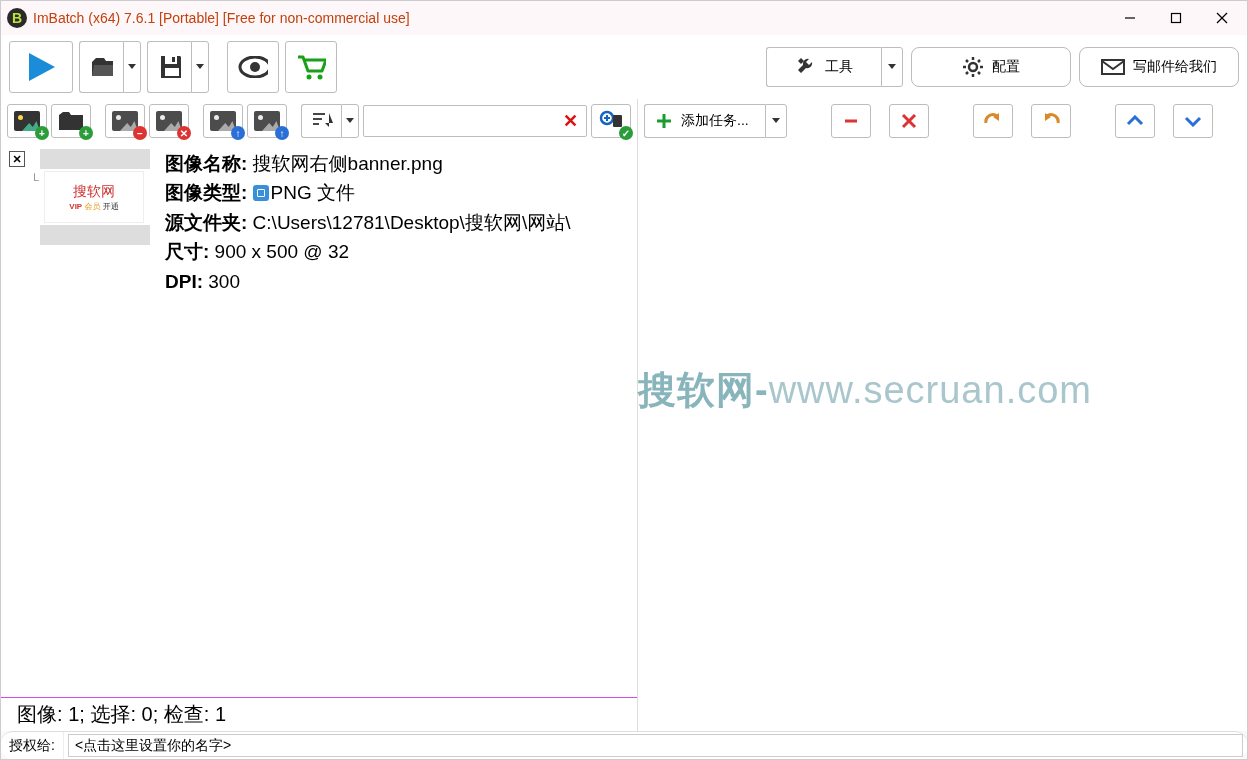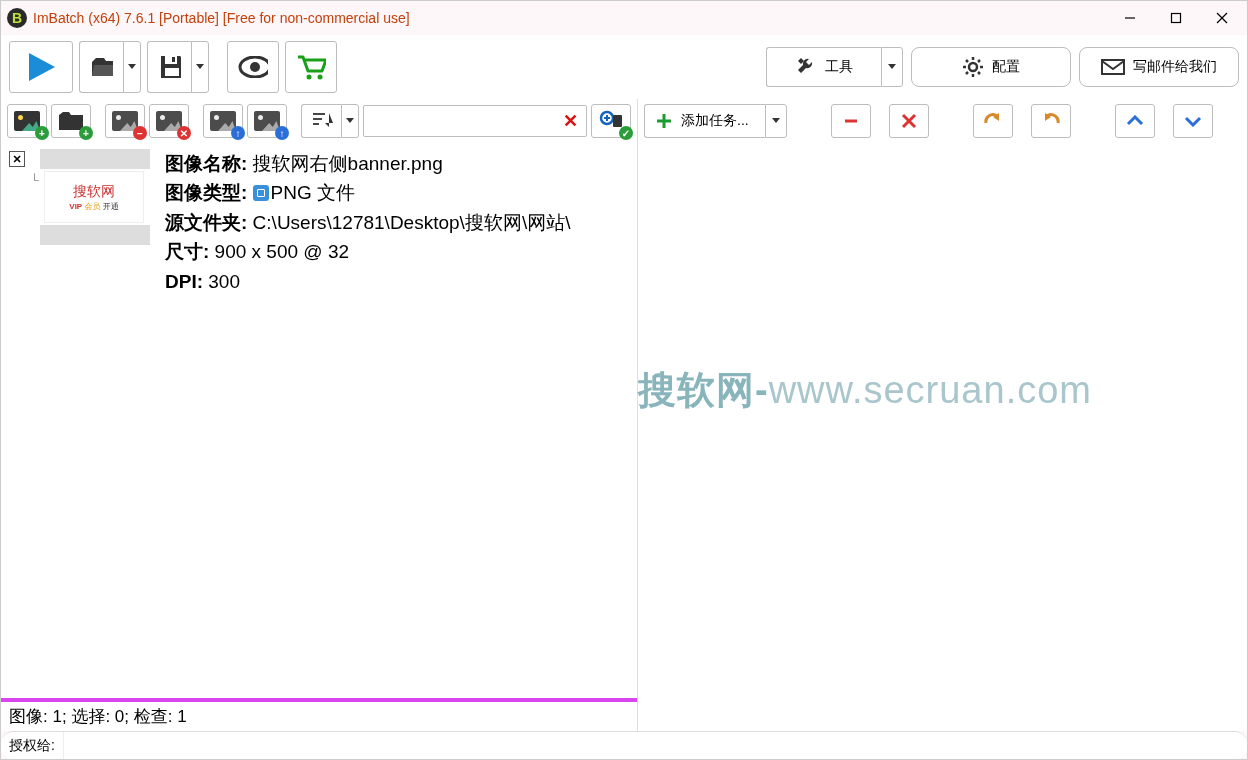--- a/index.html
+++ b/index.html
@@ -52,21 +52,21 @@
   .thumb-col { width:120px; display:flex; flex-direction:column; align-items:center;}
   .thumb-top { width:110px; height:20px; background:#ddd; }
   .thumb-main { width:100px; height:52px; background:#fff; border:1px solid #eee; margin-top:2px; display:flex; flex-direction:column; align-items:center; justify-content:center; font-size:9px; }
   .thumb-bottom { width:110px; height:20px; background:#ddd; margin-top:2px;}
   .tree-connector { color:#888; font-size:12px; padding-top:4px; width:14px; margin-left:-16px;}
   .info-col { flex:1; line-height:1.55; font-size:19px;}
   .info-col .label { font-weight:bold; }
   .file-type-icon { display:inline-block; width:16px; height:16px; border-radius:3px; background:#3a90d8; vertical-align:middle; margin-right:2px; position:relative; top:-1px;}
   .file-type-icon::after{content:"";position:absolute;width:6px;height:6px;border:1px solid #fff;border-radius:1px;top:4px;left:4px;}
 
-  .stats-line { padding:3px 8px; font-size:17px; border-top:4px solid #d946ef;}
+  .stats-line { padding:3px 16px; font-size:20px; border-top:1px solid #d946ef;}
 
   .right-pane { flex:1; position:relative; background:#fff; }
   .watermark { position:absolute; top:180px; left:0; right:0; text-align:left; font-size:38px; font-weight:700; color:#88b4bb; letter-spacing:1px; white-space:nowrap; font-family:"Microsoft YaHei",sans-serif;margin-top:42px;}
   .watermark .thin { font-weight:400; color:#a8c6cc; }
 
   
   .footer { height:28px; border-top:1px solid #ddd; background:#fff; display:flex; align-items:stretch; font-size:14px;border-radius:12px;}
   .footer .cell { display:flex; align-items:center; padding:0 8px; border-right:1px solid #eee;}
   .footer .input-cell { flex:1; border:1px solid #ccc; margin:2px 4px; display:flex; align-items:center; padding:0 6px; color:#000;}
   .footer .ver-cell { padding:0 10px; display:flex; align-items:center; gap:6px;}
@@ -348,15 +348,18 @@
     </div>
     <div class="right-pane">
       <div class="watermark">
         <span>搜软网-</span><span class="thin">www.secruan.com</span>
       </div>
     </div>
   </div>
 
   <div class="footer">
     <div class="cell">授权给:</div>
+    <div class="input-cell">
+      <span>&lt;点击这里设置你的名字&gt;</span>
+    </div>
   </div>
 
 </div>
 
 </body></html>

